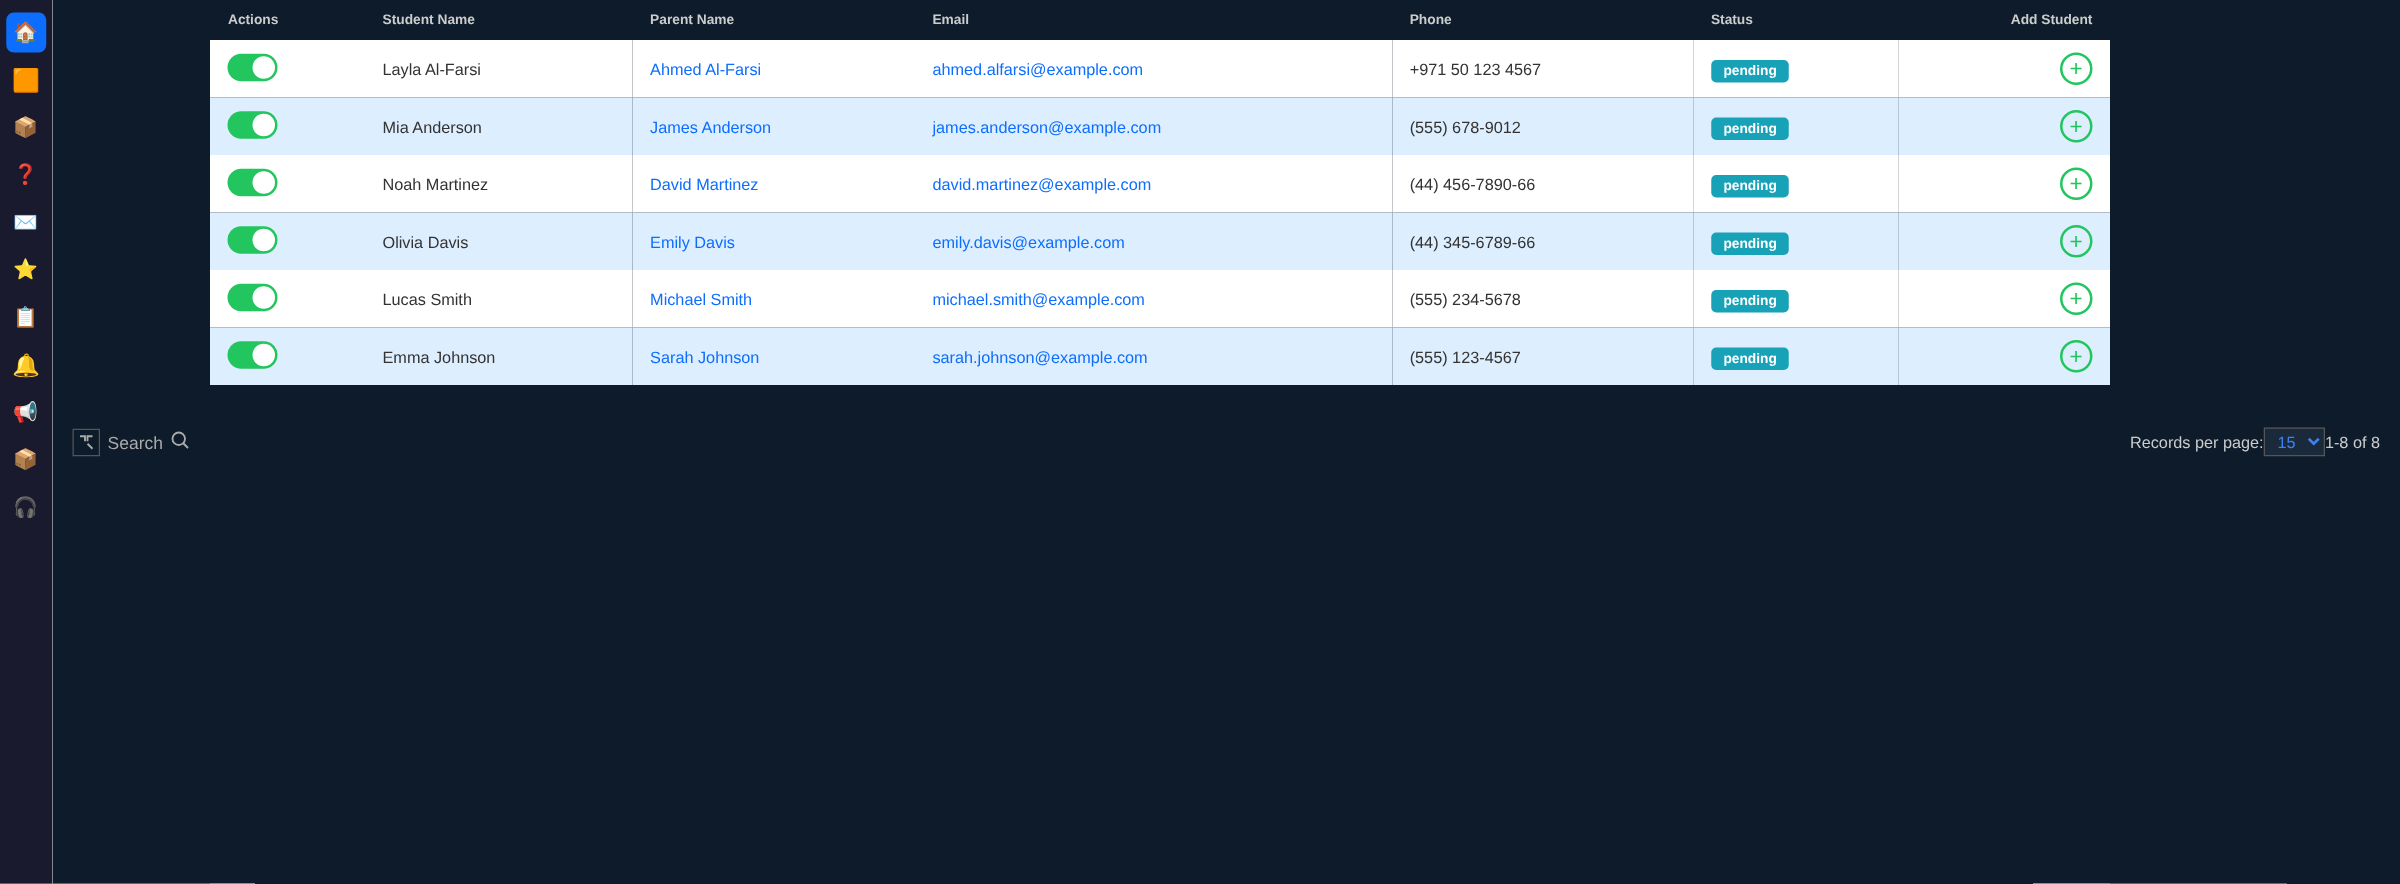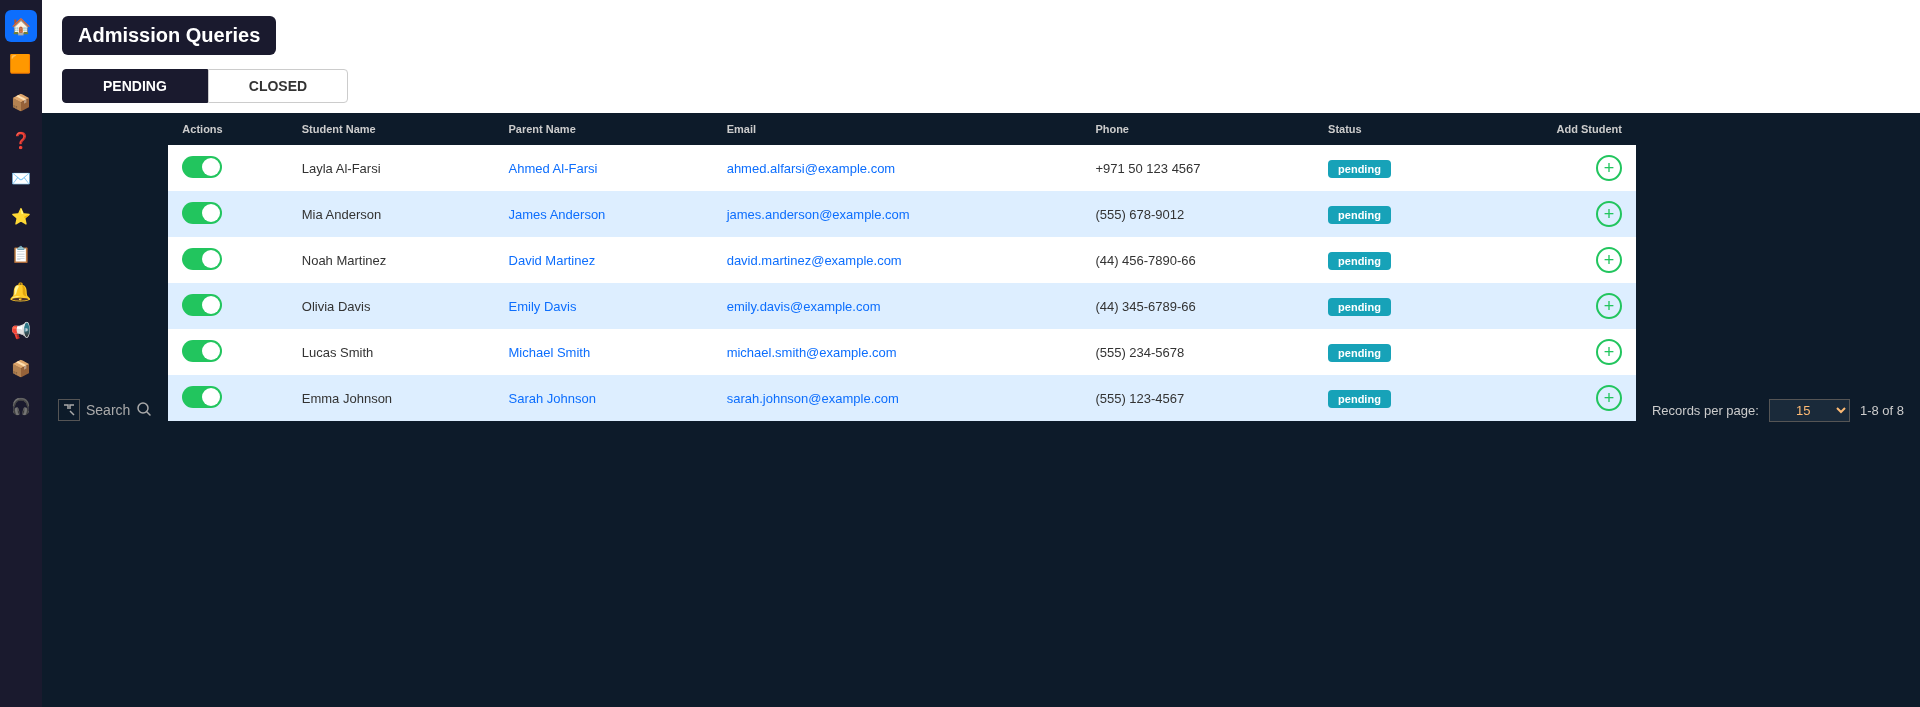--- a/index.html
+++ b/index.html
@@ -193,30 +193,29 @@
       background: transparent;
     }
 
     
     .table-footer {
       background: #0d1b2a;
       padding: 10px 16px;
       display: flex;
       justify-content: flex-start;
       align-items: center;
-      gap: 10px;
       color: #ccc;
       font-size: 13px;
     }
 
     .records-select {
       background: #1a2a3a;
-      color: #fdba74;
+      color: #3b82f6;
       border: 1px solid #555;
-      padding: 2px 22px;
+      padding: 2px 6px;
       font-size: 13px;
       cursor: pointer;
     }
 
     .email-link { color: #0d6efd; }
     .parent-link { color: #0d6efd; }
   </style>
 </head>
 <body>
 
@@ -228,27 +227,20 @@
   <div class="sidebar-icon">✉️</div>
   <div class="sidebar-icon">⭐</div>
   <div class="sidebar-icon">📋</div>
   <div class="sidebar-icon" style="font-size:18px; color:#e74c3c;">🔔</div>
   <div class="sidebar-icon">📢</div>
   <div class="sidebar-icon">📦</div>
   <div class="sidebar-icon">🎧</div>
 </div>
 
 <div class="main">
-  <div class="header-area">
-    <span class="page-title">Admission Queries</span>
-    <div class="tab-bar">
-      <button class="tab-btn active">PENDING</button>
-      <button class="tab-btn">CLOSED</button>
-    </div>
-  </div>
 
   <div class="table-wrapper">
     <div class="table-toolbar">
       <div class="search-box">
         <div class="search-icon-box">
           <svg width="12" height="12" viewBox="0 0 12 12" fill="none">
             <path d="M1 1h4V5M7 7l4 4" stroke="#aaa" stroke-width="1.5"></path>
             <path d="M11 1H7v4" stroke="#aaa" stroke-width="1.5"></path>
           </svg>
         </div>

